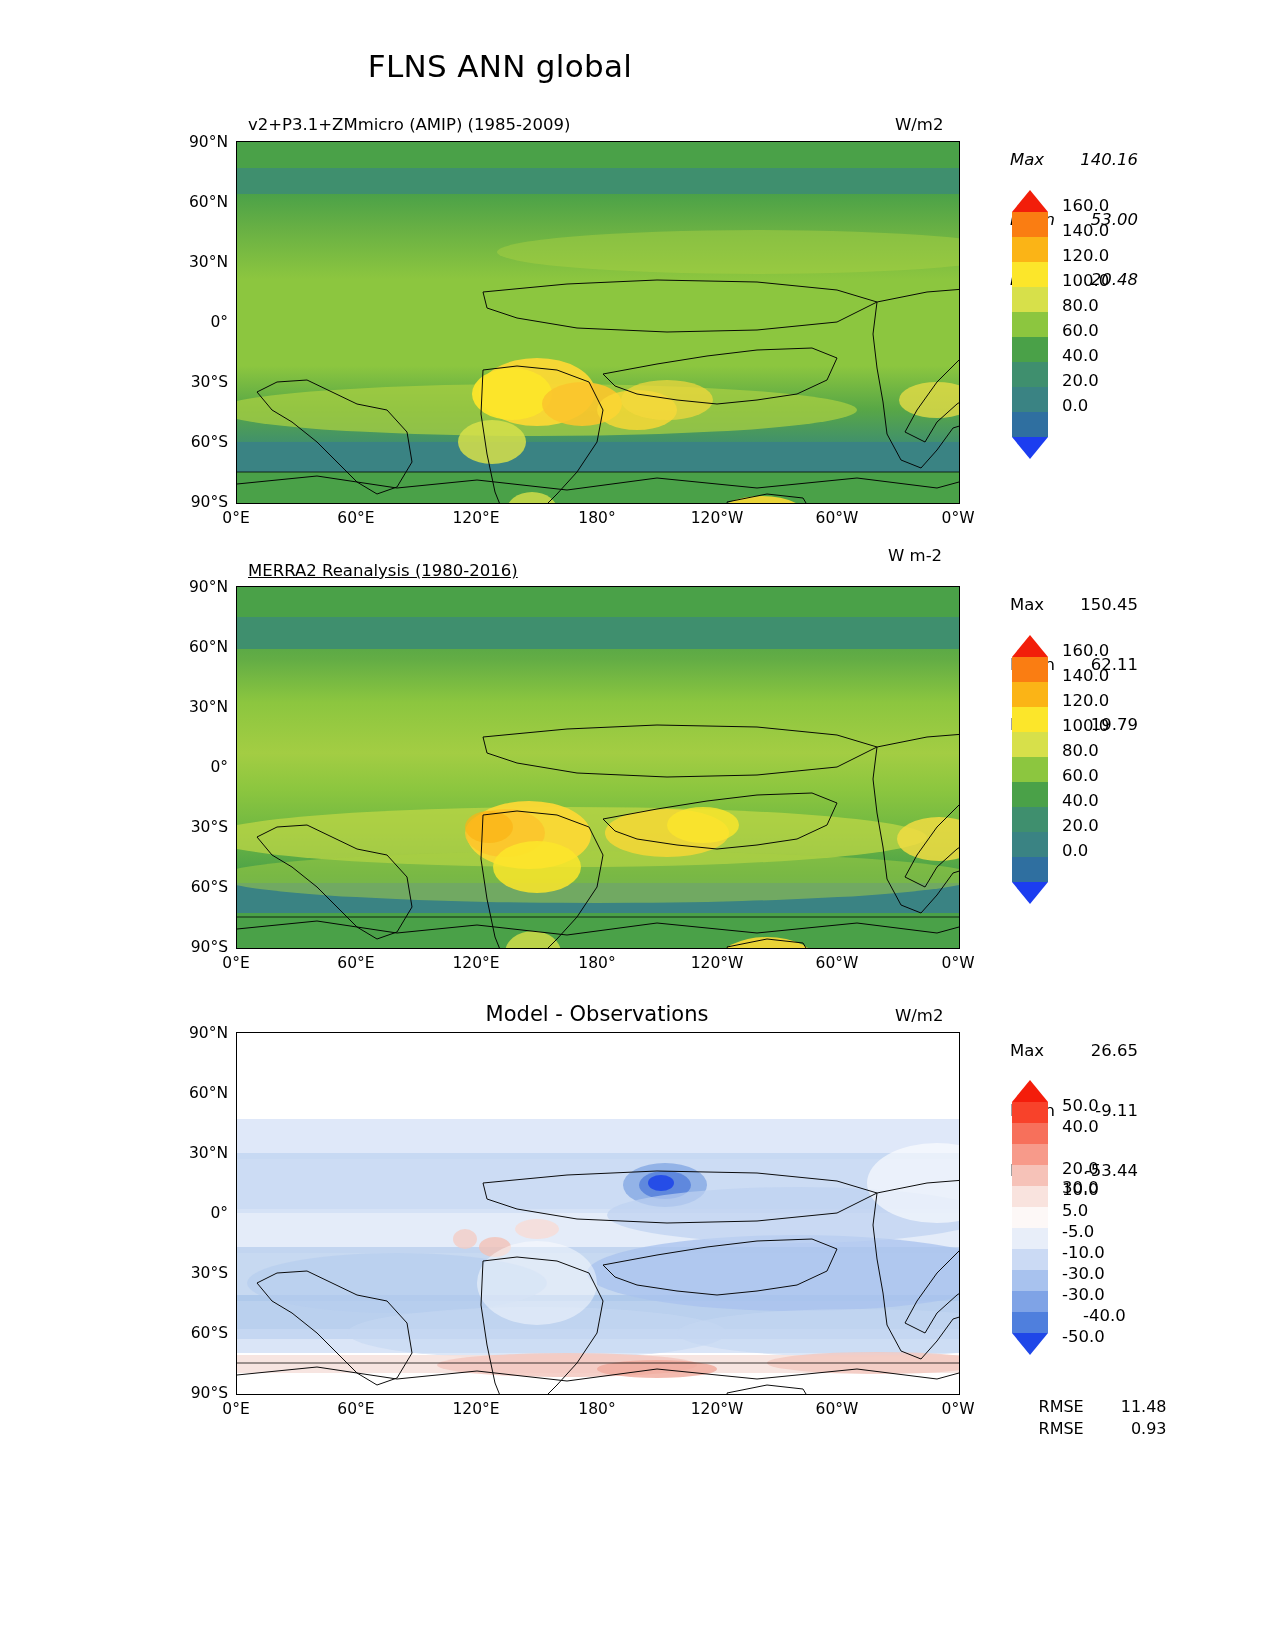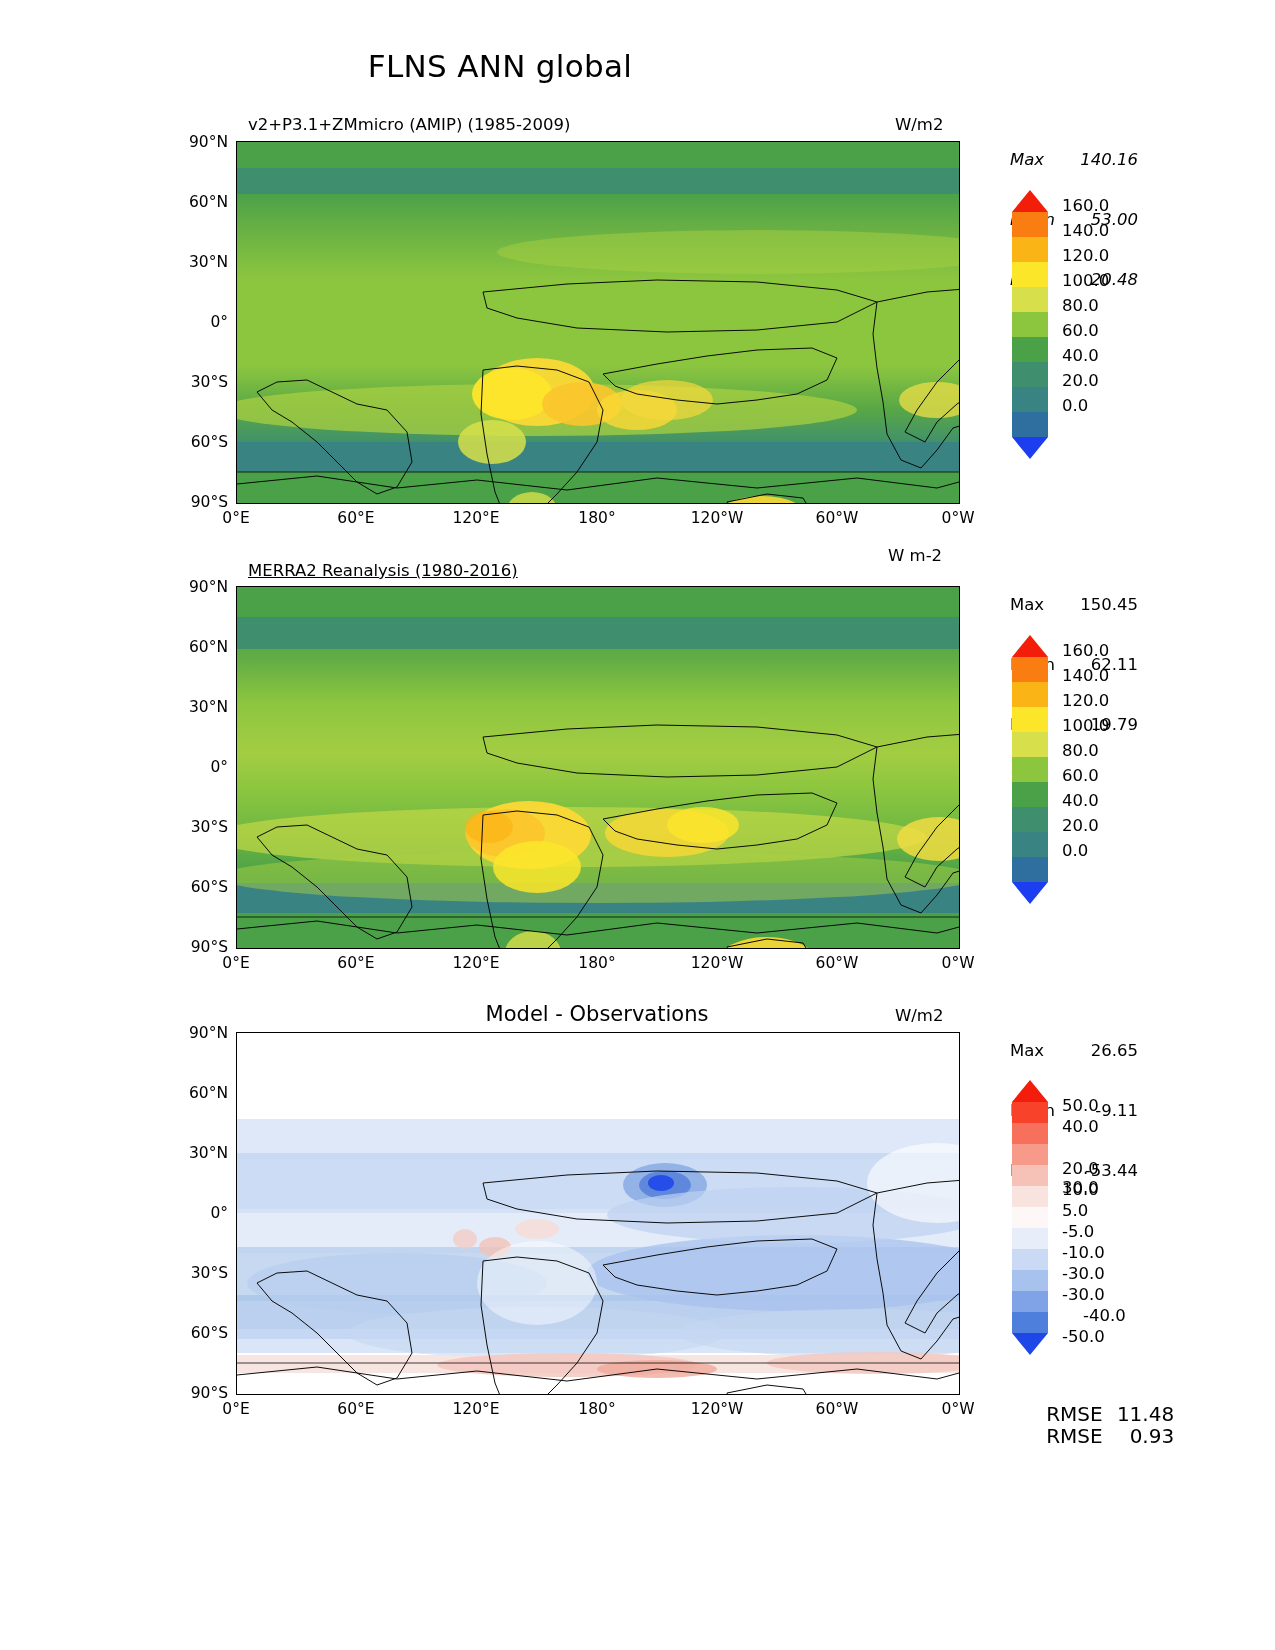--- a/index.html
+++ b/index.html
@@ -102,21 +102,21 @@
     left: 0;
     width: 0; height: 0;
   }
   .cbar-label {
     position: absolute;
     font-size: 16.5px;
     white-space: nowrap;
   }
   .metric {
     position: absolute;
-    font-size: 20px;
+    font-size: 16px;
     white-space: pre;
   }
   .metric .lab { display: inline-block; width: 62px; }
   .metric .val { display: inline-block; width: 66px; text-align: right; }
 </style>
 </head>
 <body>
 
 <div class="figure">
 

